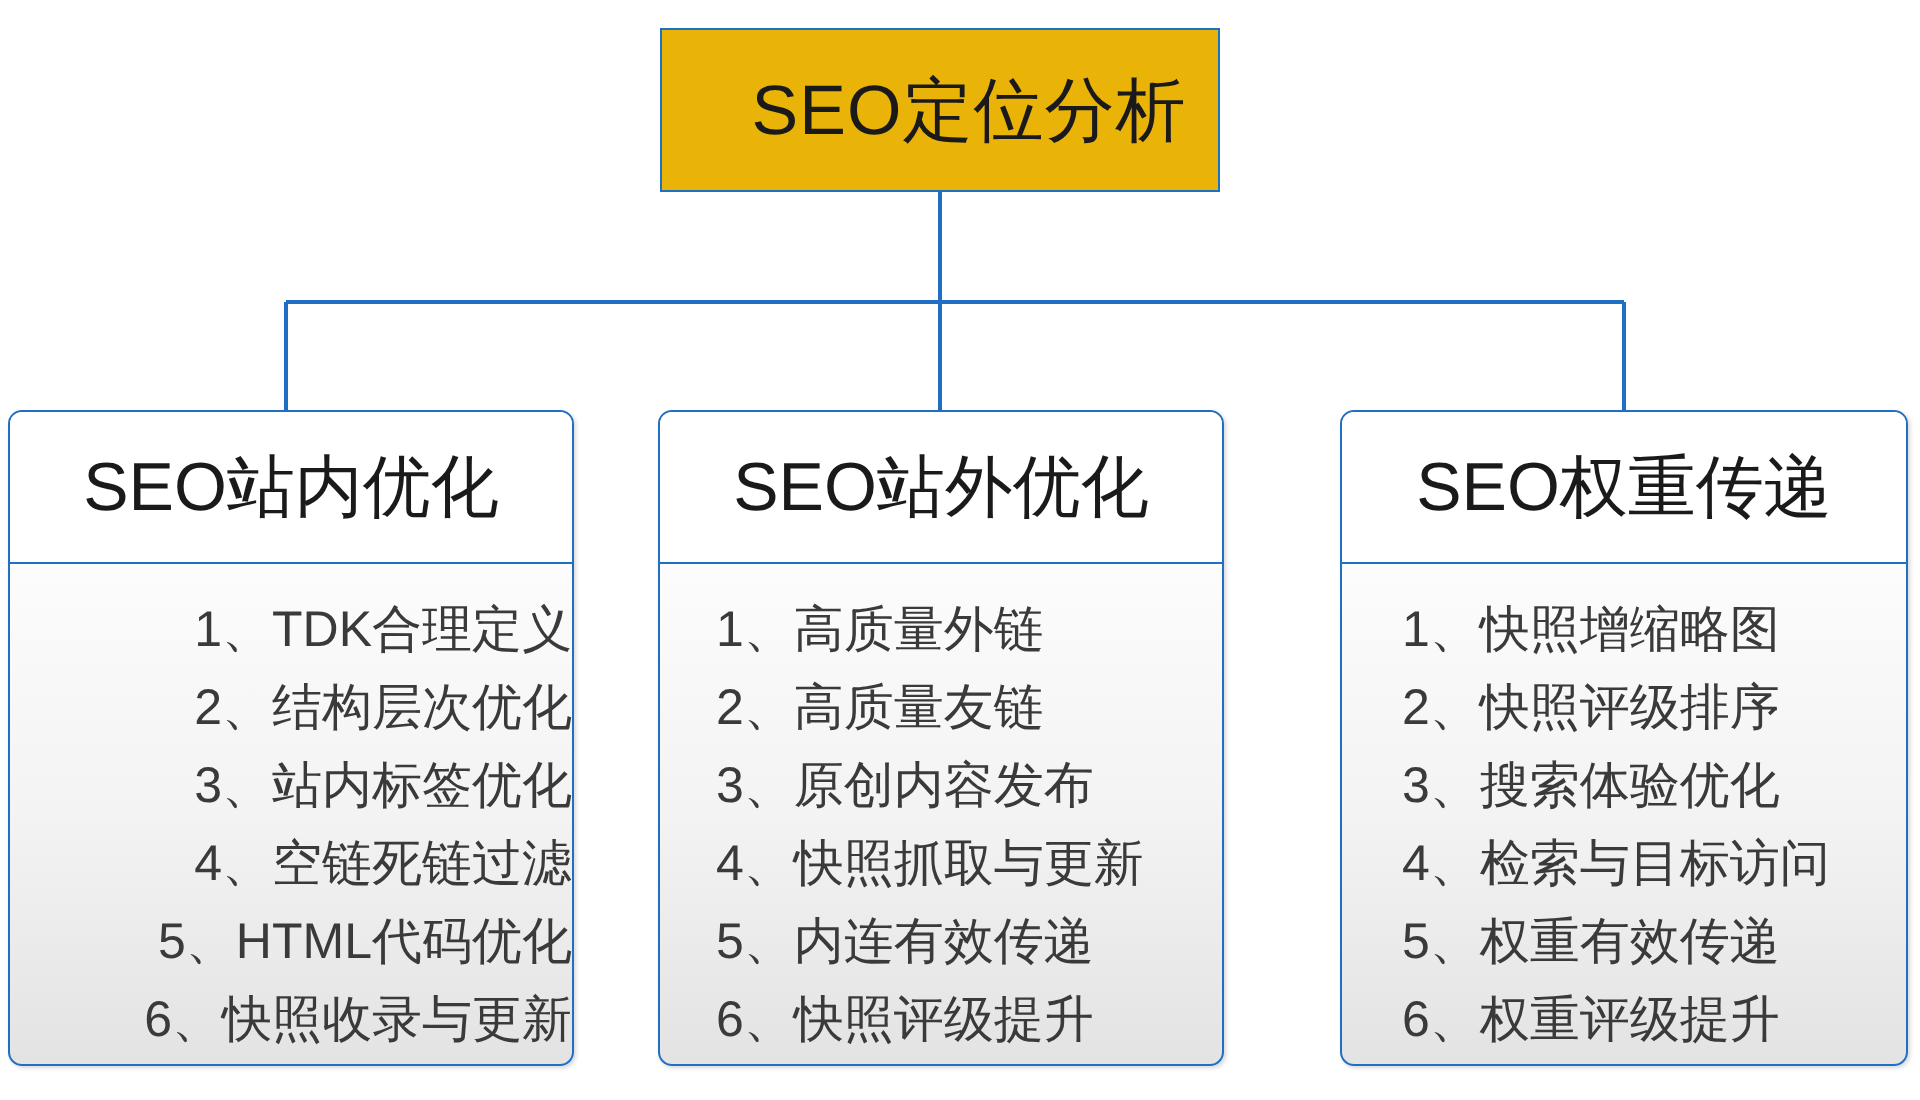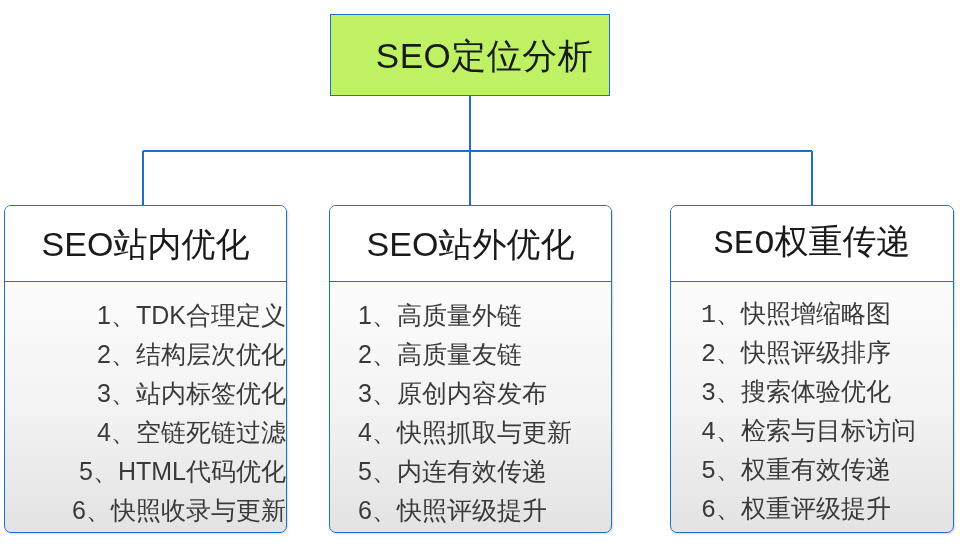--- a/index.html
+++ b/index.html
@@ -34,21 +34,21 @@
 
   
   .root-node {
     position: absolute;
     left: 330px;
     top: 14px;
     width: 280px;
     height: 82px;
     box-sizing: border-box;
     border: 1.6px solid #1f6fc4;
-    background: #bef264;
+    background: #eab308;
     z-index: 2;
     display: flex;
     align-items: center;
     justify-content: center;
     padding-left: 29px;
   }
   .root-label {
     font-size: 35px;
     line-height: 1;
     letter-spacing: 0.5px;
@@ -66,21 +66,21 @@
     border-radius: 7px;
     z-index: 2;
     background: linear-gradient(to bottom, #ffffff 0%, #fdfdfd 20%, #f3f3f3 62%, #e3e3e3 100%);
     box-shadow: 1px 1px 2px rgba(0,0,0,0.16);
     overflow: hidden;
     display: flex;
     flex-direction: column;
   }
   .branch.col0 { left: 4px;   width: 283px; }
   .branch.col1 { left: 329px; width: 283px; }
-  .branch.col2 { left: 670px; width: 284px; font-family: Liberation Mono, monospace; }
+  .branch.col2 { left: 670px; width: 284px; }
 
   .branch-head {
     height: 75px;
     flex: 0 0 75px;
     border-bottom: 1.6px solid #1f6fc4;
     background: #ffffff;
     display: flex;
     align-items: center;
     justify-content: center;
   }

